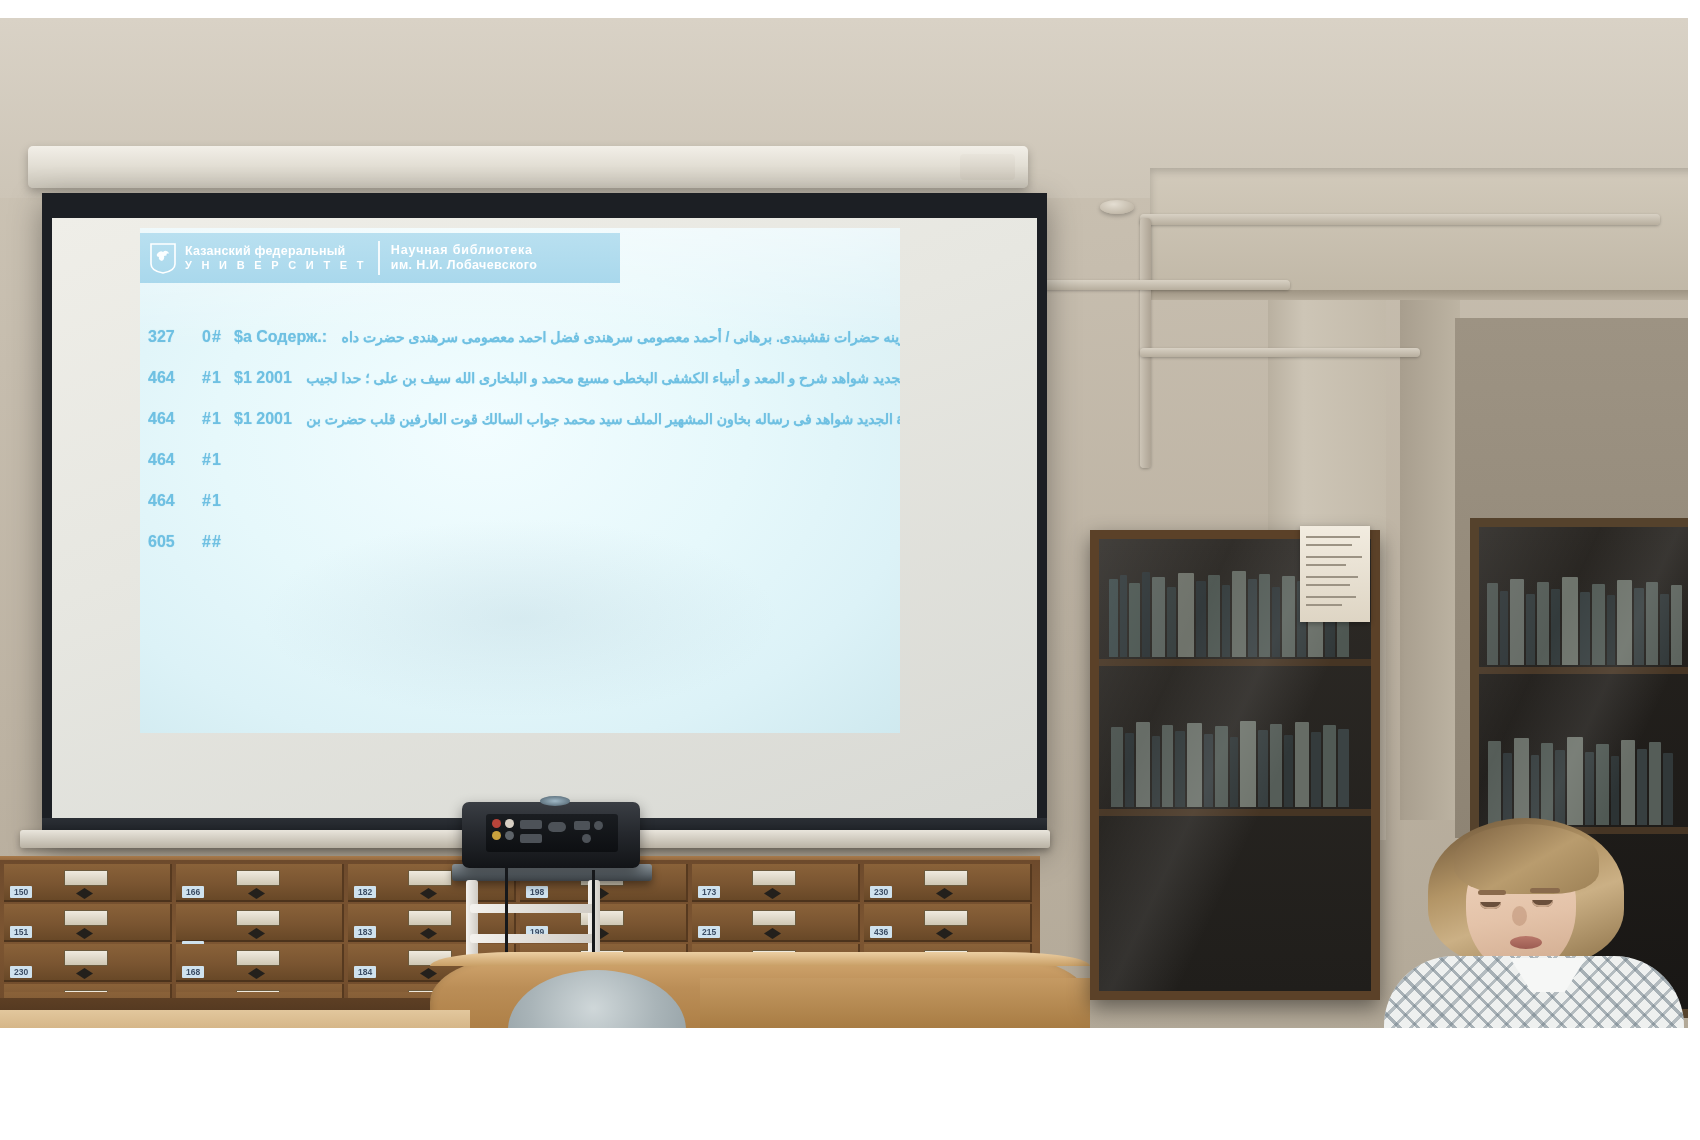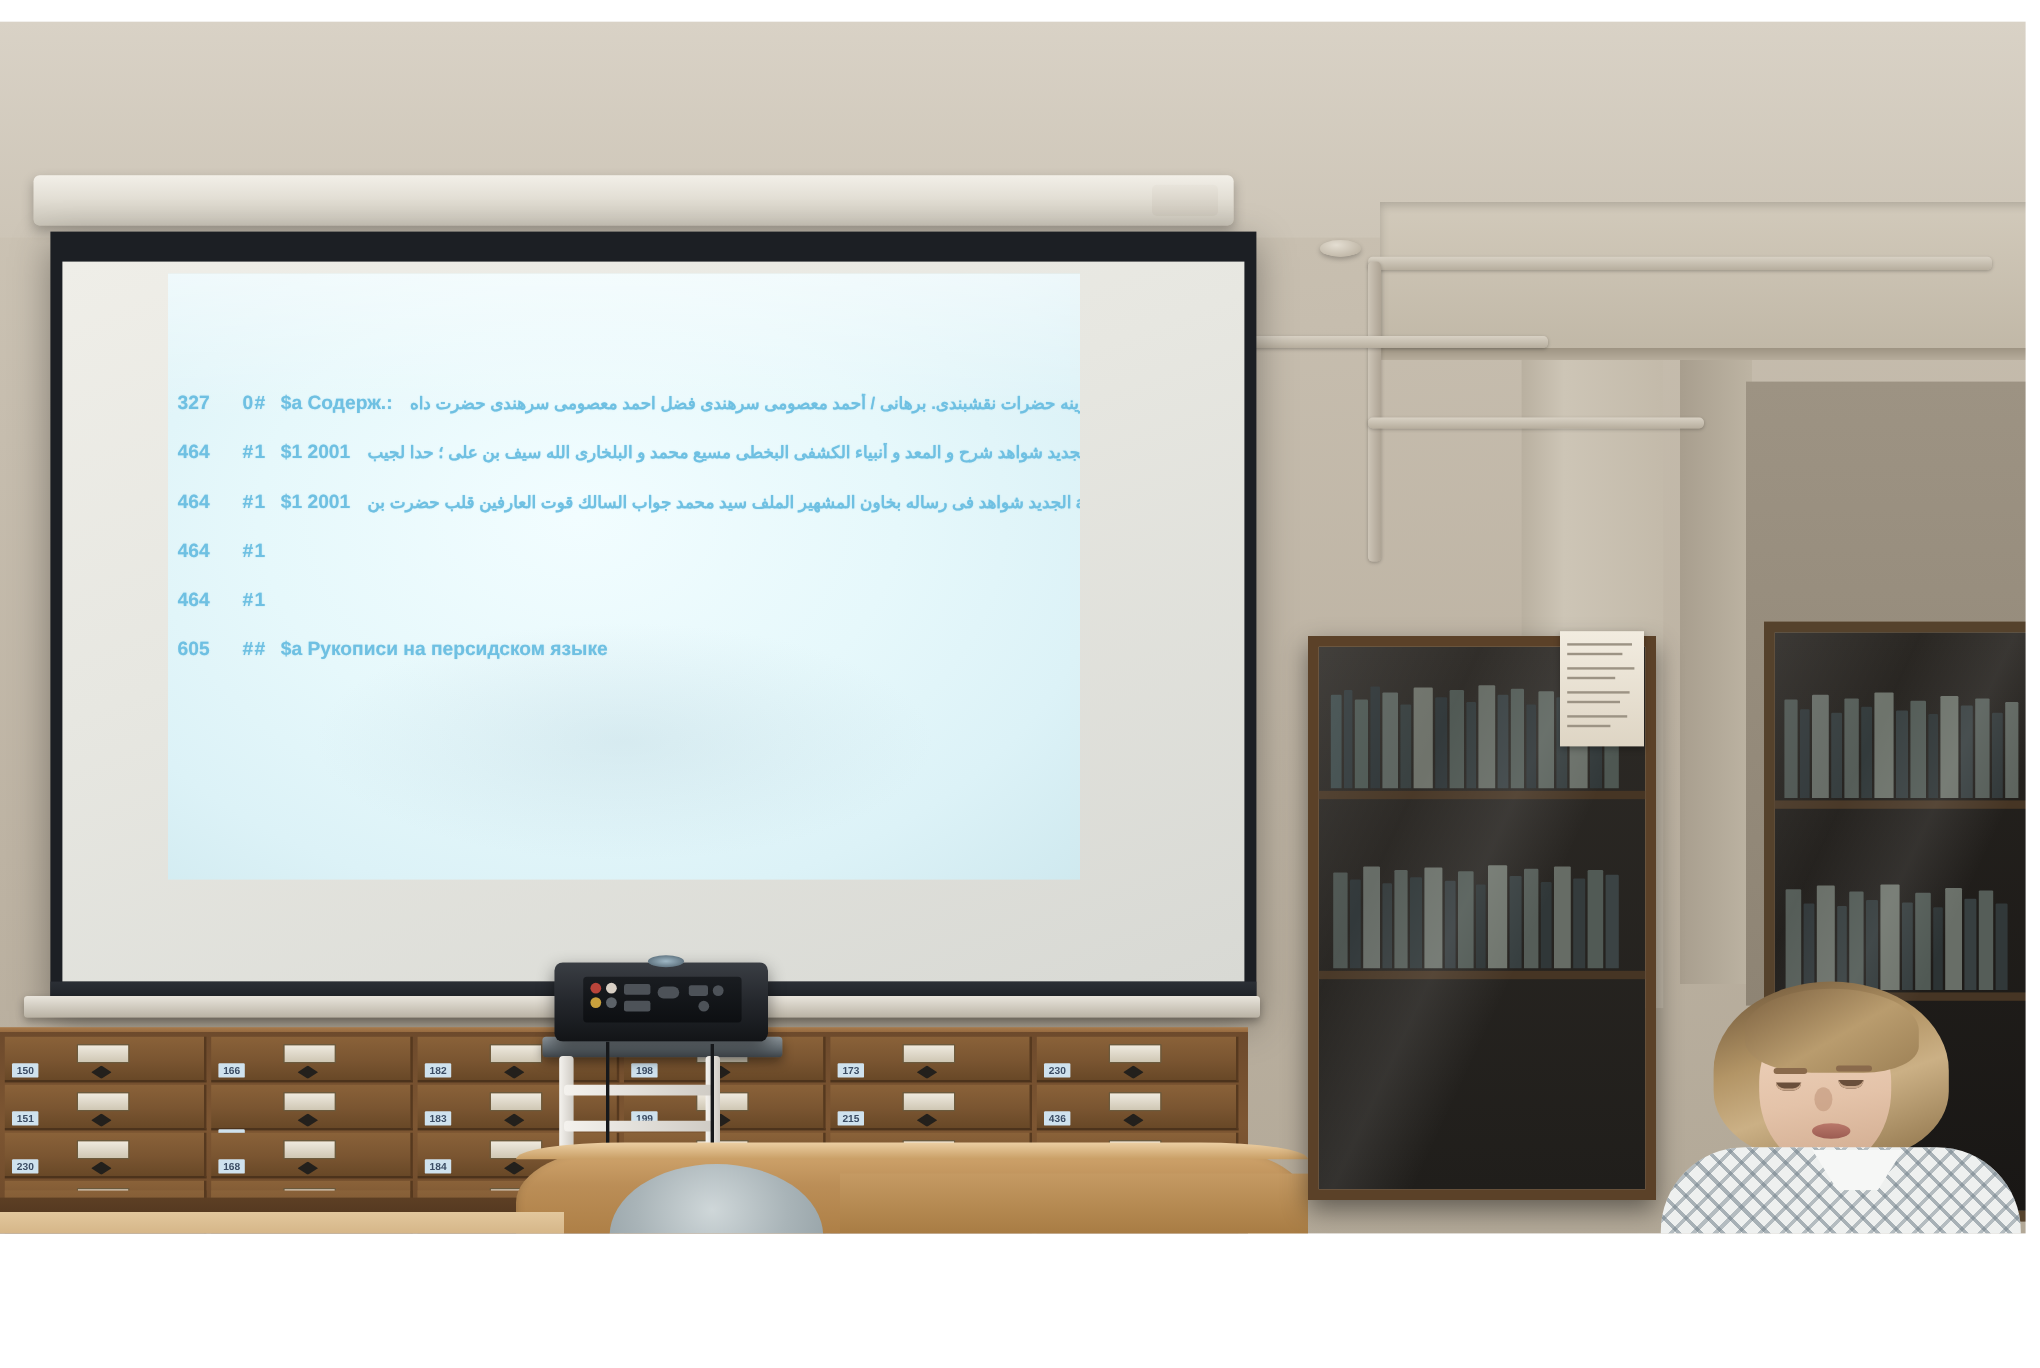--- a/index.html
+++ b/index.html
@@ -211,20 +211,36 @@
   <div class="screen-roller"></div>
   <div class="roller-cap"></div>
 
   <div class="screen-frame"></div>
   <div class="screen-white"></div>
 
   <div class="slide">
     <div class="slide-glowtop"></div>
     <div class="slide-watermark"></div>
 
+    <div class="kfu-banner">
+      <svg class="kfu-shield" viewBox="0 0 26 31">
+        <path d="M1 1 h24 v20 q0 7 -12 9 q-12 -2 -12 -9 z" fill="none" stroke="#ffffff" stroke-width="1.6"></path>
+        <path d="M7 11 q3 -4 6 -2 q3 -3 6 1 q-2 3 -5 3 q1 3 -2 5 q-4 -1 -3 -4 q-3 0 -2 -3 z" fill="#ffffff" opacity=".95"></path>
+        <circle cx="17.5" cy="11.5" r="1" fill="#a9d8ec"></circle>
+      </svg>
+      <div>
+        <div class="kfu-txt1">Казанский федеральный</div>
+        <div class="kfu-txt2">У Н И В Е Р С И Т Е Т</div>
+      </div>
+      <div class="kfu-div"></div>
+      <div>
+        <div class="kfu-lib1">Научная  библиотека</div>
+        <div class="kfu-lib2">им. Н.И.  Лобачевского</div>
+      </div>
+    </div>
 
     <div class="marc-block">
 
       <div class="marc-row">
         <span class="marc-tag">327</span>
         <span class="marc-ind">0#</span>
         <span class="marc-body">
           <span class="sub">$a</span>
           <span>Содерж.:</span>
           <span class="ar seg">شجرة ثرينه حضرات نقشبندى. برهانى / أحمد معصومى سرهندى فضل احمد معصومى سرهندى حضرت داه</span>
@@ -255,24 +271,20 @@
       </div>
 
       <div class="marc-row">
         <span class="marc-tag">464</span>
         <span class="marc-ind">#1</span>
       </div>
 
       <div class="marc-row">
         <span class="marc-tag">605</span>
         <span class="marc-ind">##</span>
-        <span class="marc-body">
-          <span class="sub">$a</span>
-          <span>Рукописи на персидском языке</span>
-        </span>
       </div>
 
     </div>
   </div>
 
   <div class="screen-bottom-bar"></div>
   <div class="screen-bottom-weight"></div>
 
   <div class="cat-top-trim"></div>
   <div class="catalog">

